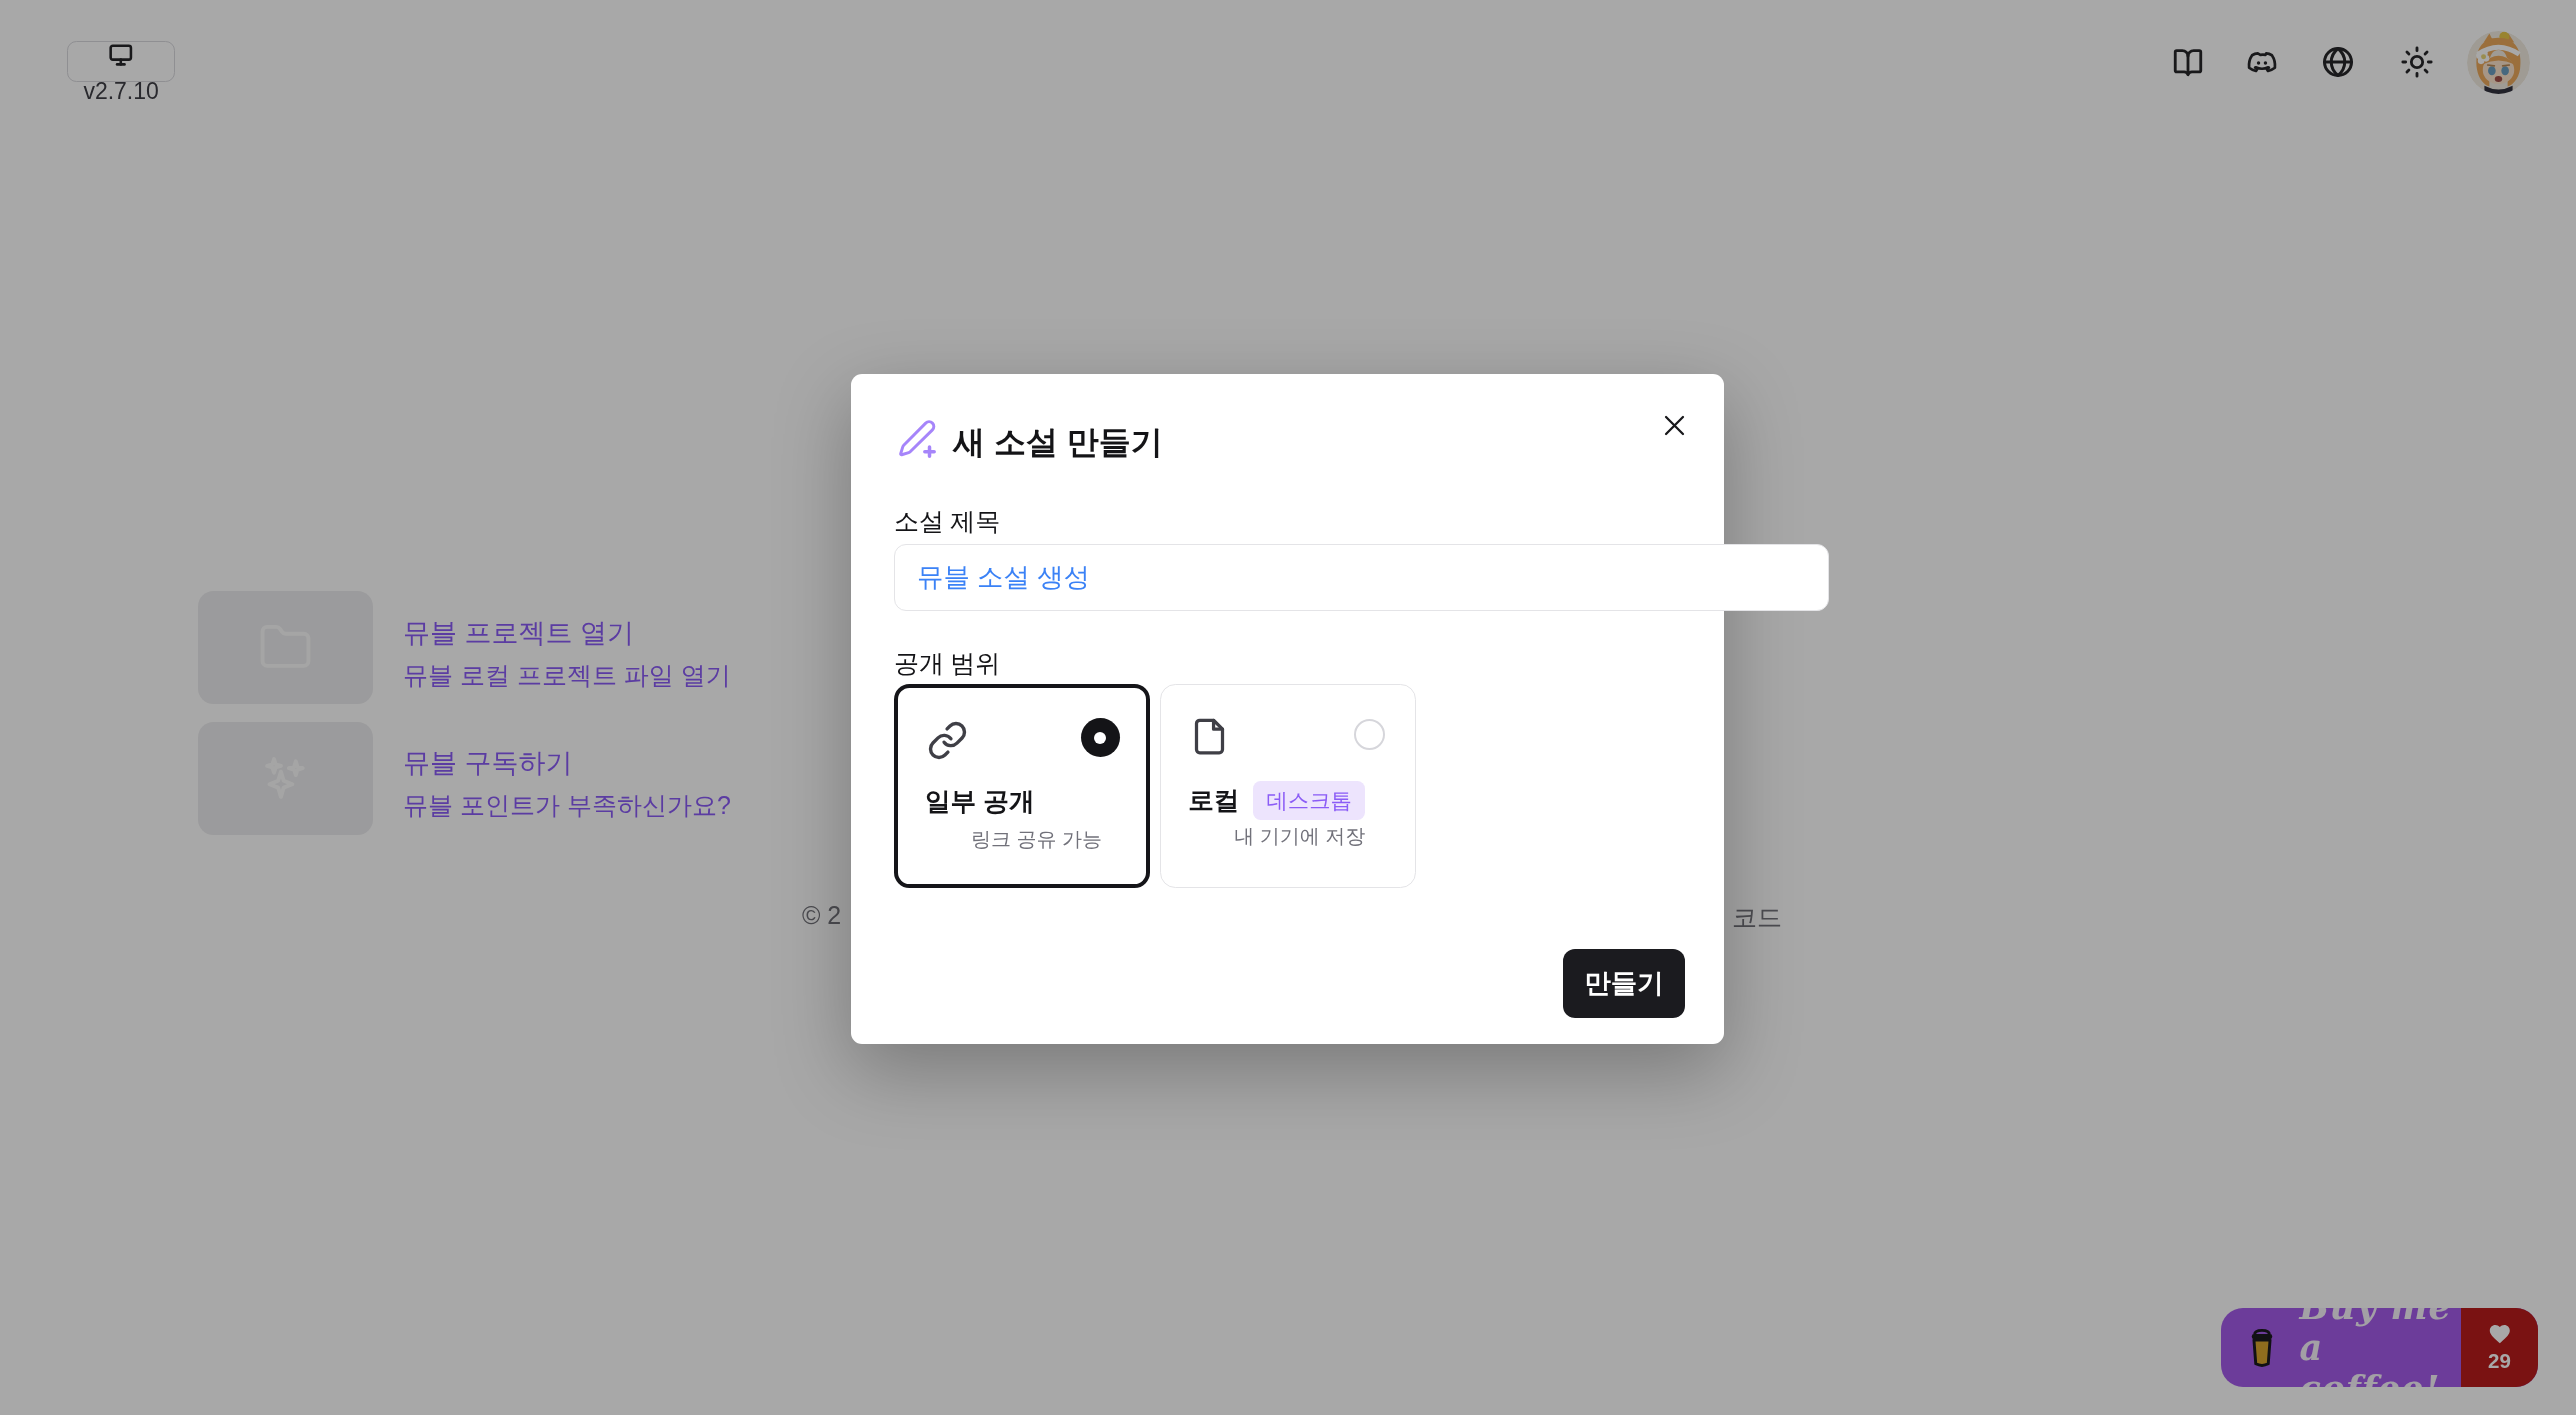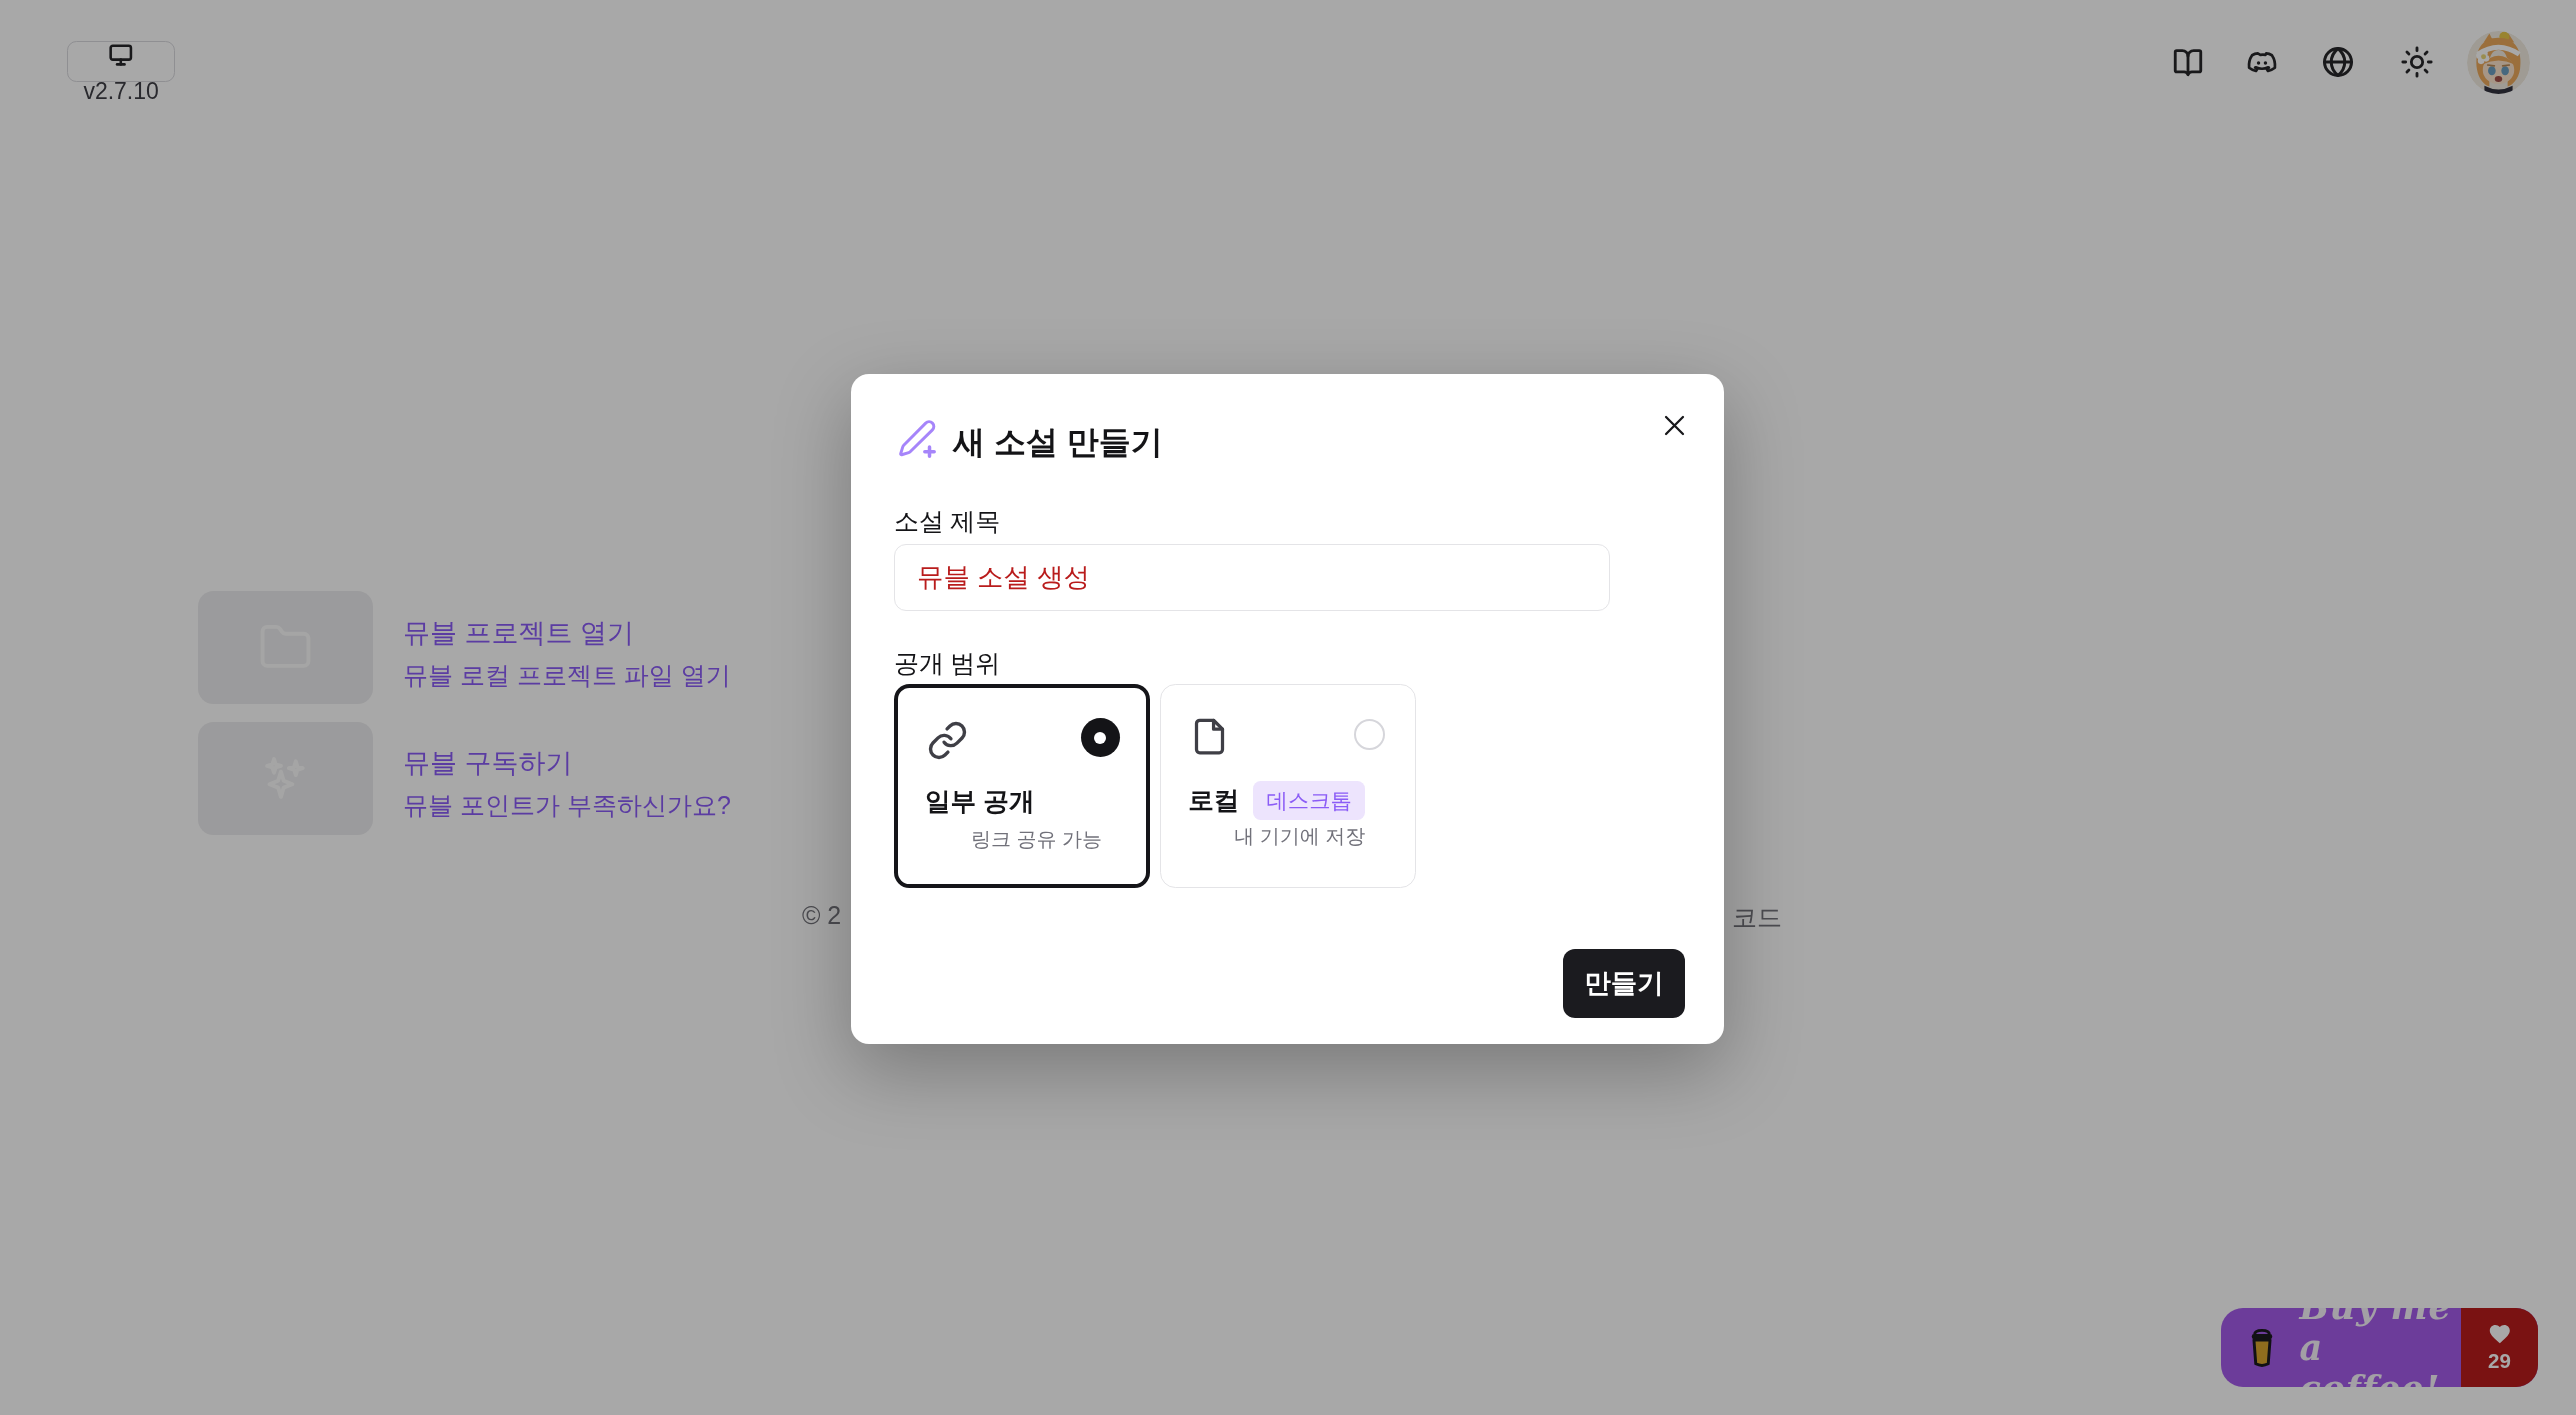--- a/index.html
+++ b/index.html
@@ -23,29 +23,29 @@
     background:#a55bea;display:flex;align-items:stretch;overflow:hidden;cursor:pointer;}
   .bmc-main{flex:1;display:flex;align-items:center;gap:15.4px;padding-left:19px;}
   .bmc-text{font-family:"DejaVu Serif","Liberation Serif",serif;font-style:italic;font-weight:700;
     font-size:35px;color:#f7f3fb;letter-spacing:0.9px;}
   .bmc-strip{width:77px;background:#b91c1c;display:flex;flex-direction:column;align-items:center;justify-content:center;gap:2.6px;}
   .bmc-count{font-size:20.5px;font-weight:700;color:#ffffff;}
 
   .overlay{position:absolute;inset:0;background:rgba(0,0,0,0.34);z-index:5;}
 
   
-  .modal{position:absolute;left:851px;top:374px;width:873px;height:670px;background:#ffffff;border-radius:18px;
+  .modal{position:absolute;left:851px;top:374px;width:873px;height:670px;background:#ffffff;border-radius:11px;
     box-shadow:0 25.6px 77px rgba(0,0,0,.28);z-index:10;box-sizing:border-box;}
   .m-title-icon{position:absolute;left:46px;top:44px;width:41px;height:41px;}
   .m-title{position:absolute;left:102px;top:47px;font-size:32px;font-weight:700;color:#141417;}
   .m-close{position:absolute;right:29px;top:31px;width:41px;height:41px;display:flex;align-items:center;
     justify-content:center;cursor:pointer;border-radius:8.5px;}
   .m-label{position:absolute;left:43px;font-size:25px;font-weight:500;color:#141417;font-family:Liberation Serif, serif;}
-  .m-input{position:absolute;left:43px;top:170px;width:716px;height:67px;box-sizing:border-box;
-    border:1.7px solid #e4e4e7;border-radius:12px;padding:0 22px;font-size:26.4px;color:#b91c1c;outline:none;
+  .m-input{position:absolute;left:43px;top:170px;width:935px;height:67px;box-sizing:border-box;
+    border:1.7px solid #e4e4e7;border-radius:12px;padding:0 22px;font-size:26.4px;color:#3b82f6;outline:none;
     font-family:"Liberation Sans","DejaVu Sans",sans-serif;background:#fff;}
   .cards{position:absolute;left:43px;top:310px;display:flex;gap:10.2px;}
   .card{position:relative;width:256px;height:204px;box-sizing:border-box;border:1.7px solid #e4e4e7;
     border-radius:15.4px;background:#fff;cursor:pointer;}
   .card.selected{border:4.3px solid #151519;}
   .card-icon{position:absolute;left:29px;top:32px;width:41px;height:41px;}
   .radio{position:absolute;right:30px;top:34px;width:31px;height:31px;border-radius:50%;
     border:2.6px solid #d6d6db;box-sizing:border-box;}
   .radio.checked{right:26.4px;top:30px;width:39px;height:39px;border:none;background:#141417;}
   .radio.checked::after{content:"";position:absolute;left:50%;top:50%;width:12px;height:12px;margin:-6px 0 0 -6px;

